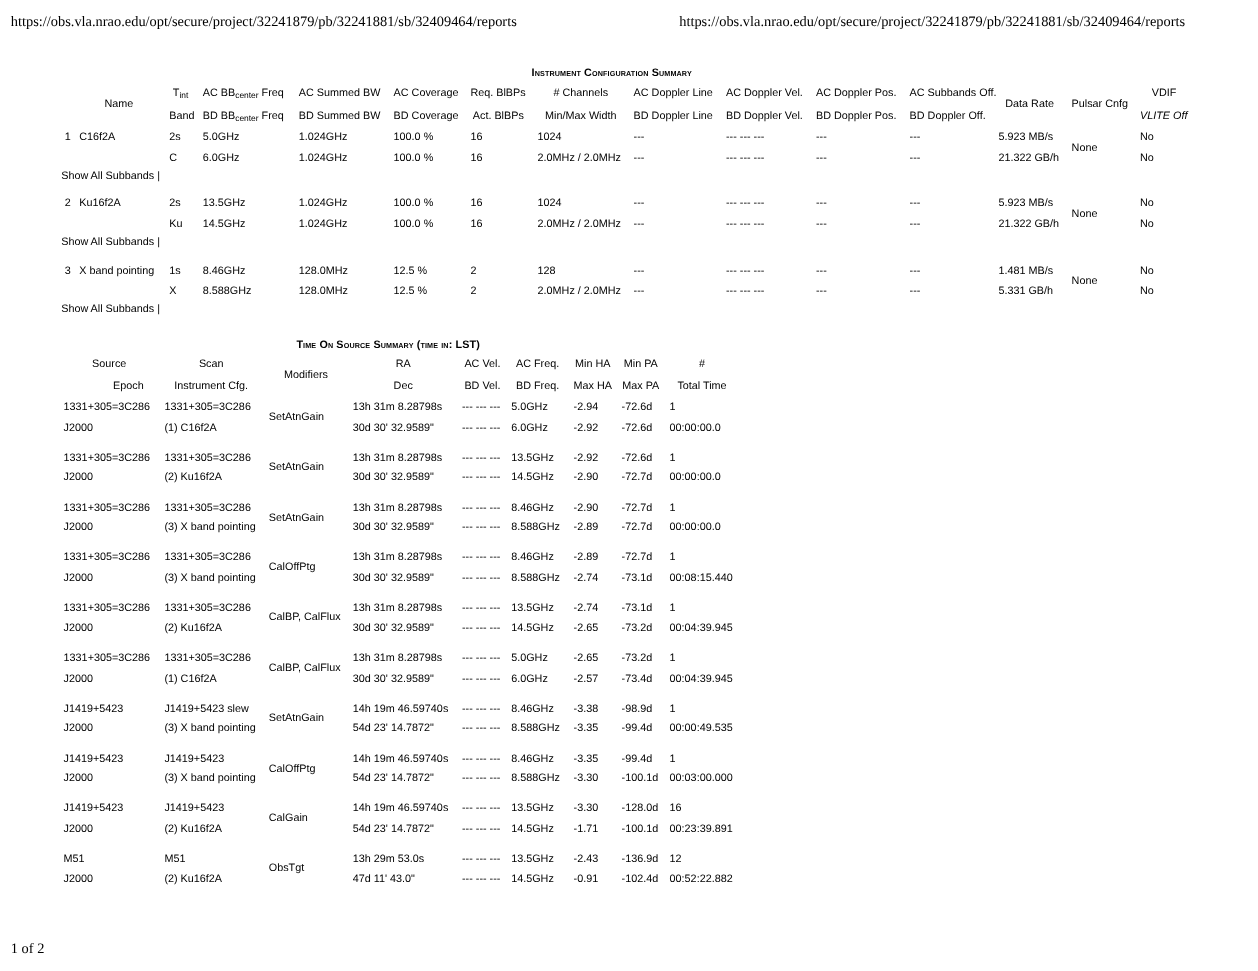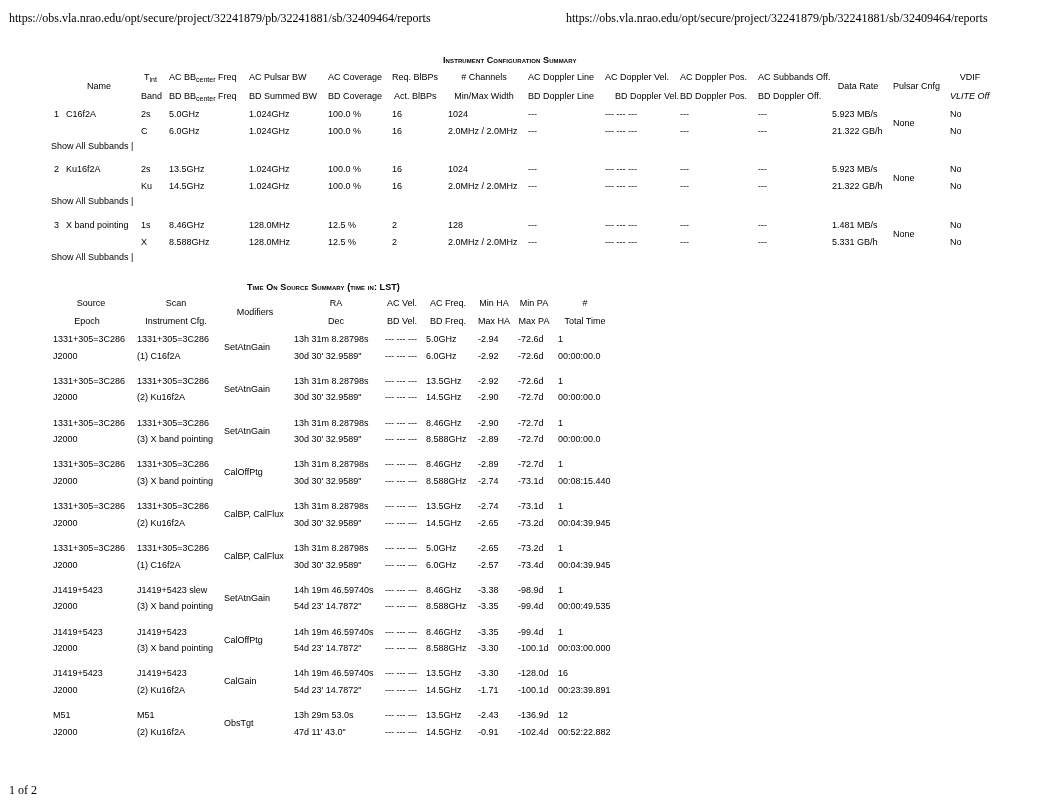--- a/index.html
+++ b/index.html
@@ -20,32 +20,32 @@
 
 <div class="sec-title" style="left:443px; top:55px;">Instrument Configuration Summary</div>
 
 <div id="ic">
 
   <div class="abs c" style="left:60px; top:81px; width:78px;">Name</div>
   <div class="abs" style="left:144px; top:72px;"><span>T</span><sub>int</sub></div>
   <div class="abs" style="left:141px; top:91px;">Band</div>
   <div class="abs" style="left:169px; top:72px;"><span>AC BB</span><sub>center</sub><span> Freq</span></div>
   <div class="abs" style="left:169px; top:91px;"><span>BD BB</span><sub>center</sub><span> Freq</span></div>
-  <div class="abs" style="left:249px; top:72px;">AC Pulsar BW</div>
+  <div class="abs" style="left:249px; top:72px;">AC Summed BW</div>
   <div class="abs" style="left:249px; top:91px;">BD Summed BW</div>
   <div class="abs" style="left:328px; top:72px;">AC Coverage</div>
   <div class="abs" style="left:328px; top:91px;">BD Coverage</div>
   <div class="abs" style="left:392px; top:72px;">Req. BlBPs</div>
   <div class="abs" style="left:394px; top:91px;">Act. BlBPs</div>
   <div class="abs c" style="left:448px; top:72px; width:72px;"># Channels</div>
   <div class="abs c" style="left:448px; top:91px; width:72px;">Min/Max Width</div>
   <div class="abs" style="left:528px; top:72px;">AC Doppler Line</div>
   <div class="abs" style="left:528px; top:91px;">BD Doppler Line</div>
   <div class="abs" style="left:605px; top:72px;">AC Doppler Vel.</div>
-  <div class="abs" style="left:605px; top:91px;margin-left:10px;">BD Doppler Vel.</div>
+  <div class="abs" style="left:605px; top:91px;">BD Doppler Vel.</div>
   <div class="abs" style="left:680px; top:72px;">AC Doppler Pos.</div>
   <div class="abs" style="left:680px; top:91px;">BD Doppler Pos.</div>
   <div class="abs" style="left:758px; top:72px;">AC Subbands Off.</div>
   <div class="abs" style="left:758px; top:91px;">BD Doppler Off.</div>
   <div class="abs c" style="left:830px; top:81px; width:56px;">Data Rate</div>
   <div class="abs" style="left:893px; top:81px;">Pulsar Cnfg</div>
   <div class="abs c" style="left:950px; top:72px; width:40px;">VDIF</div>
   <div class="abs" style="left:950px; top:91px;font-style:italic;">VLITE Off</div>
 
   <div id="ic-rows">
@@ -139,21 +139,21 @@
         <div class="abs" style="left: 950px; top: 237px;">No</div>
         <div class="abs link" style="left: 51px; top: 252px;">Show All Subbands |</div>
       </div>
     </div>
 </div>
 
 <div class="sec-title" style="left:247px; top:282px;">Time On Source Summary (time in: LST)</div>
 
 <div id="tos">
   <div class="abs c" style="left:52px; top:298px; width:78px;">Source</div>
-  <div class="abs c" style="left:48px; top:316px; width:78px;">Epoch</div>
+  <div class="abs c" style="left:68px; top:316px; width:78px;">Epoch</div>
   <div class="abs c" style="left:136px; top:298px; width:80px;">Scan</div>
   <div class="abs c" style="left:136px; top:316px; width:80px;">Instrument Cfg.</div>
   <div class="abs c" style="left:224px; top:307px; width:62px;">Modifiers</div>
   <div class="abs c" style="left:294px; top:298px; width:84px;">RA</div>
   <div class="abs c" style="left:294px; top:316px; width:84px;">Dec</div>
   <div class="abs c" style="left:384px; top:298px; width:36px;">AC Vel.</div>
   <div class="abs c" style="left:384px; top:316px; width:36px;">BD Vel.</div>
   <div class="abs c" style="left:425px; top:298px; width:46px;">AC Freq.</div>
   <div class="abs c" style="left:425px; top:316px; width:46px;">BD Freq.</div>
   <div class="abs c" style="left:476px; top:298px; width:36px;">Min HA</div>

